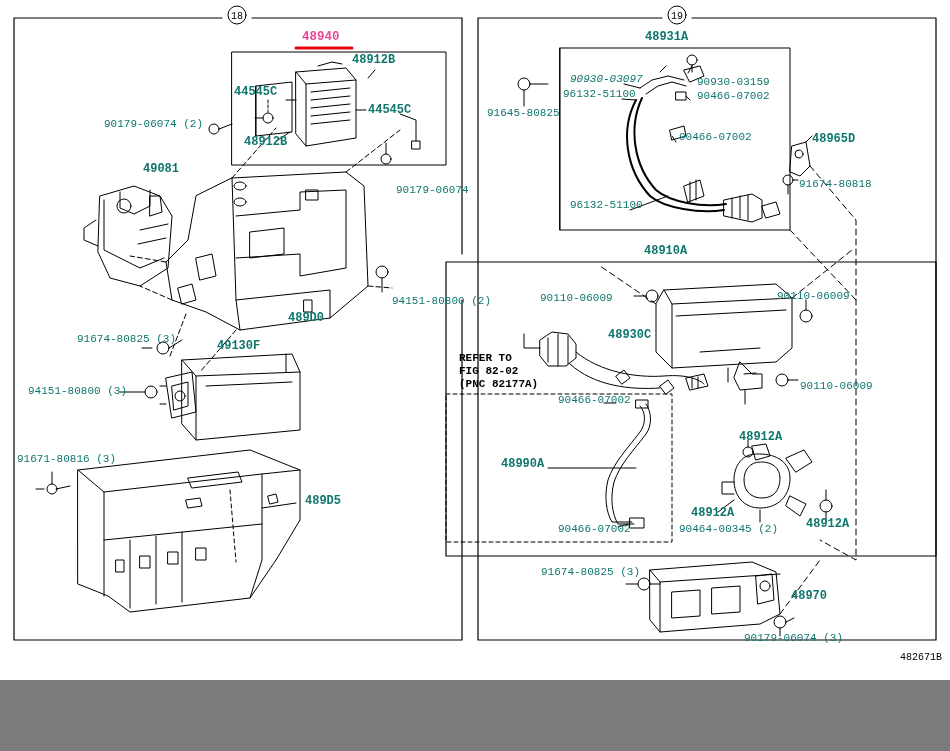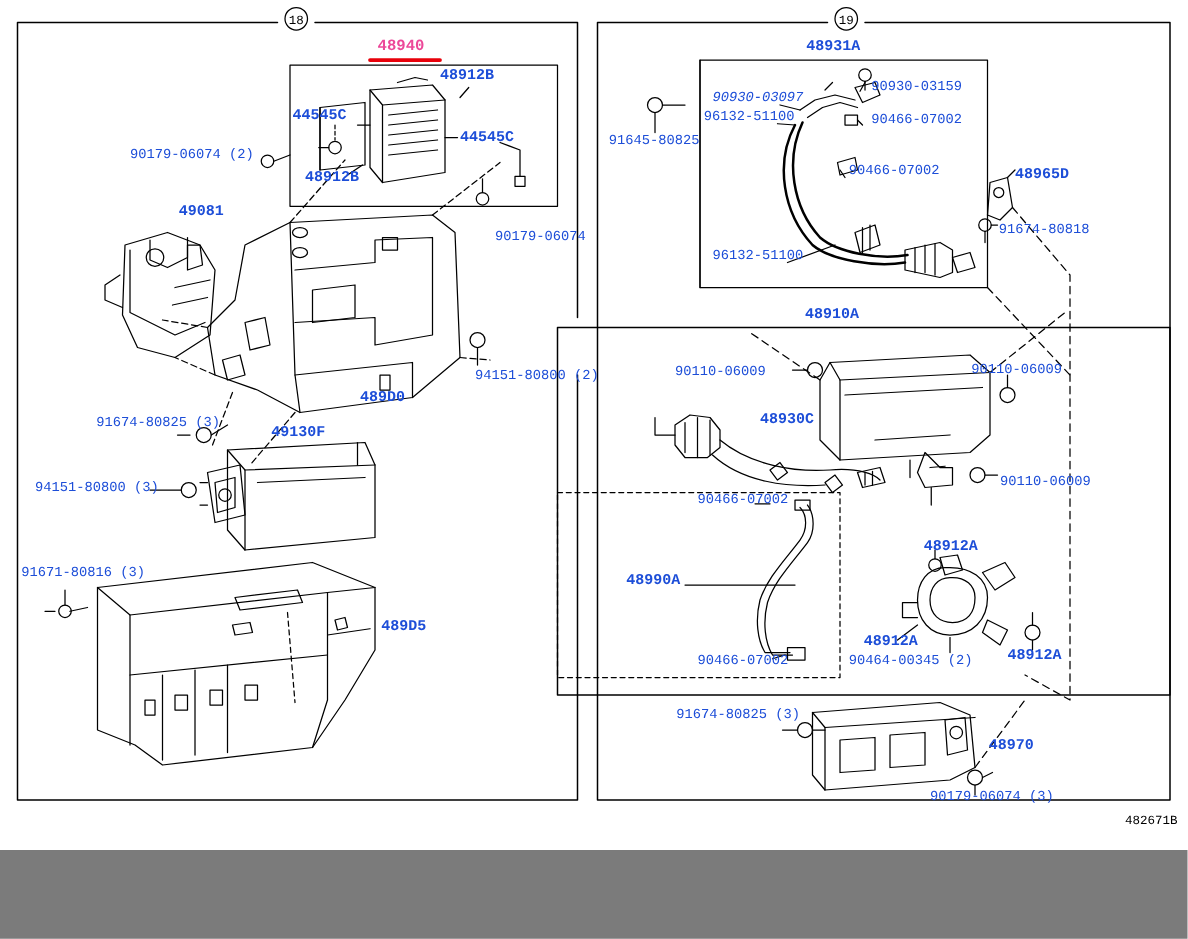--- a/index.html
+++ b/index.html
@@ -9,21 +9,21 @@
     font-family:"Liberation Mono", monospace;
     overflow:hidden;
     position:relative;
   }
   #sheet{position:absolute;left:0;top:0;width:950px;height:574px;}
   svg#diagram{position:absolute;left:0;top:0;width:950px;height:680px;}
   .lbl{
     position:absolute;
     font-family:"Liberation Mono", monospace;
     font-size:11px;
-    color:#1d4ed8;
+    color:#0f766e;
     white-space:nowrap;
     letter-spacing:0px;
   }
   .lbl.b{font-weight:bold;font-size:12px;}
   .lbl.red{color:#ec4899;font-weight:bold;font-size:12.5px;}
   .refbox{
     position:absolute;
     font-family:"Liberation Mono", monospace;
     font-size:11px;
     font-weight:bold;
@@ -270,30 +270,30 @@
 
   <div class="lbl red" style="left:302px;top:30px;">48940</div>
   <div class="lbl b" style="left:352px;top:53px;">48912B</div>
   <div class="lbl b" style="left:234px;top:85px;">44545C</div>
   <div class="lbl b" style="left:368px;top:103px;">44545C</div>
   <div class="lbl b" style="left:244px;top:135px;">48912B</div>
   <div class="lbl" style="left:104px;top:118px;">90179-06074 (2)</div>
   <div class="lbl" style="left:396px;top:184px;">90179-06074</div>
   <div class="lbl b" style="left:143px;top:162px;">49081</div>
   <div class="lbl b" style="left:288px;top:311px;">489D0</div>
-  <div class="lbl" style="left:344px;top:295px;padding-left:36px;">94151-80800 (2)</div>
+  <div class="lbl" style="left:356px;top:295px;padding-left:36px;">94151-80800 (2)</div>
   <div class="lbl" style="left:77px;top:333px;">91674-80825 (3)</div>
   <div class="lbl b" style="left:217px;top:339px;">49130F</div>
   <div class="lbl" style="left:28px;top:385px;">94151-80800 (3)</div>
   <div class="lbl" style="left:17px;top:453px;">91671-80816 (3)</div>
   <div class="lbl b" style="left:305px;top:494px;">489D5</div>
 
   <div class="lbl b" style="left:645px;top:30px;">48931A</div>
   <div class="lbl" style="left:570px;top:73px;font-style:italic;">90930-03097</div>
-  <div class="lbl" style="left:697px;top:64px;font-family:Liberation Mono, monospace;">90930-03159</div>
+  <div class="lbl" style="left:697px;top:76px;font-family:Liberation Mono, monospace;">90930-03159</div>
   <div class="lbl" style="left:563px;top:88px;">96132-51100</div>
   <div class="lbl" style="left:697px;top:90px;">90466-07002</div>
   <div class="lbl" style="left:679px;top:131px;">90466-07002</div>
   <div class="lbl" style="left:487px;top:107px;">91645-80825</div>
   <div class="lbl b" style="left:812px;top:132px;">48965D</div>
   <div class="lbl" style="left:799px;top:178px;">91674-80818</div>
   <div class="lbl" style="left:570px;top:199px;">96132-51100</div>
 
   <div class="lbl b" style="left:644px;top:244px;">48910A</div>
   <div class="lbl" style="left:540px;top:292px;">90110-06009</div>
@@ -304,19 +304,22 @@
   <div class="lbl b" style="left:501px;top:457px;">48990A</div>
   <div class="lbl" style="left:558px;top:523px;">90466-07002</div>
   <div class="lbl b" style="left:739px;top:430px;">48912A</div>
   <div class="lbl b" style="left:691px;top:506px;">48912A</div>
   <div class="lbl b" style="left:806px;top:517px;">48912A</div>
   <div class="lbl" style="left:679px;top:523px;">90464-00345 (2)</div>
   <div class="lbl" style="left:541px;top:566px;">91674-80825 (3)</div>
   <div class="lbl b" style="left:791px;top:589px;">48970</div>
   <div class="lbl" style="left:744px;top:632px;">90179-06074 (3)</div>
 
+  <div class="refbox" style="left:459px;top:352px;"><span>REFER TO</span>
+<span>FIG 82-02</span>
+<span>(PNC 82177A)</span></div>
 
   <div class="code" style="top:652px;right:8px;margin-left:24px;">482671B</div>
 </div>
 
 <div id="footer">
   
 </div>
 
 </body></html>

